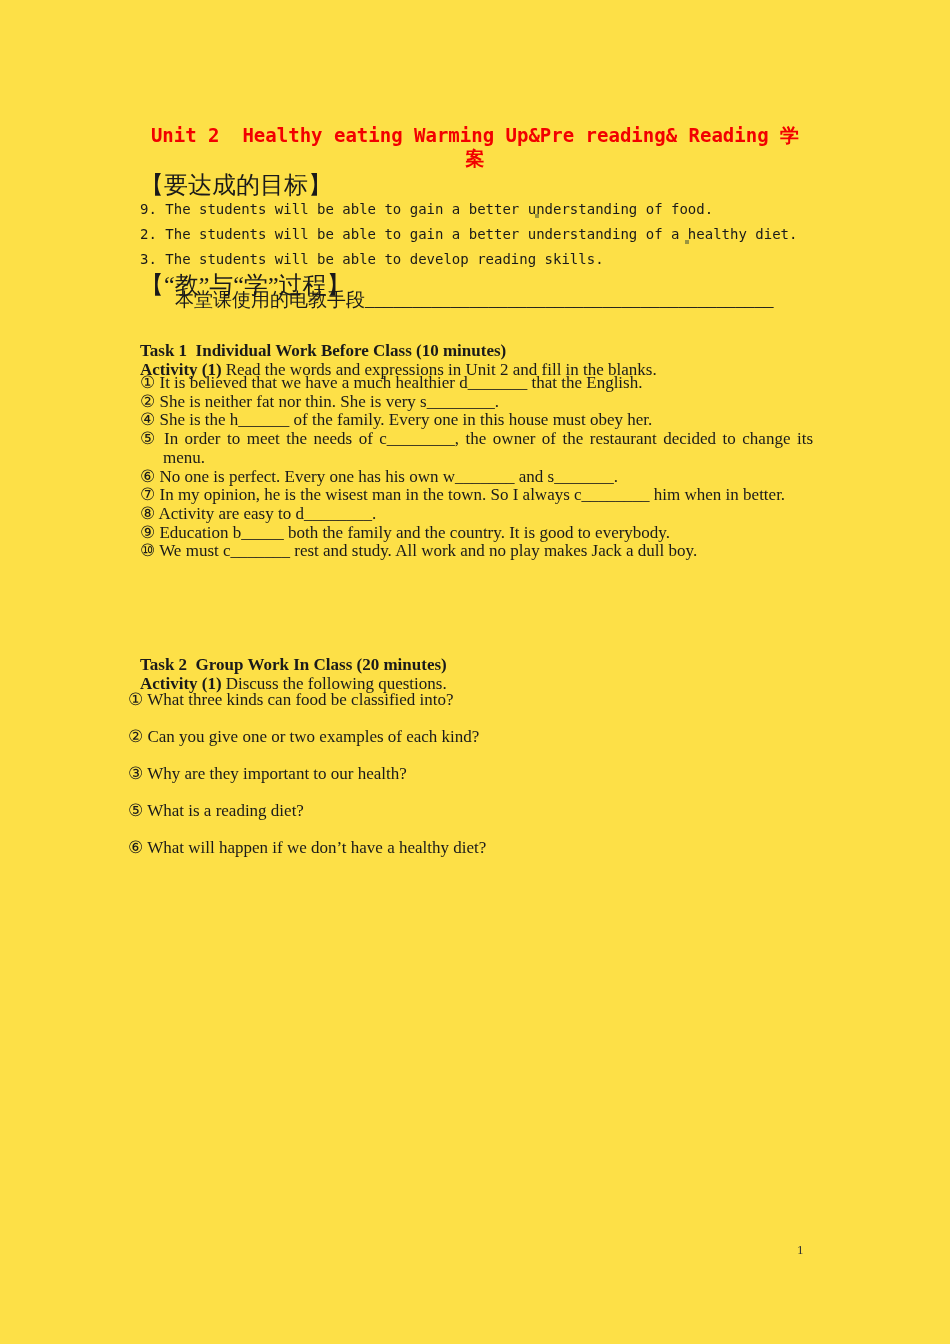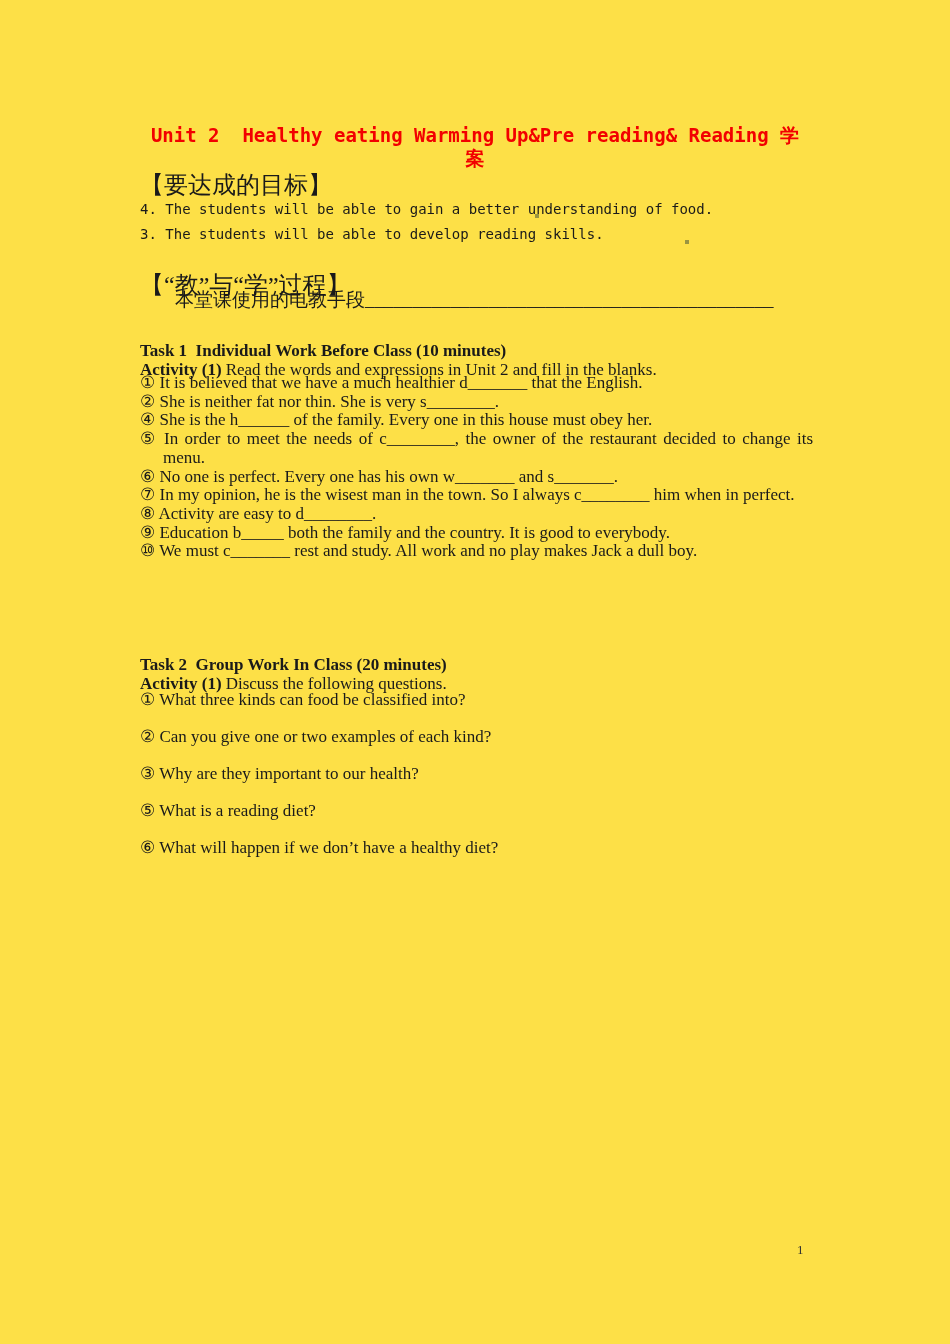--- a/index.html
+++ b/index.html
@@ -87,21 +87,21 @@
     line-height: 18.7px;
     text-align: justify;
   }
   .t1-items .item {
     padding-left: 23px;
     text-indent: -23px;
   }
 
   .t2-questions {
     top: 691px;
-    left: 140px;
+    left: 128px;
     width: 673px;
     font-size: 17px;
     line-height: 18.7px;
   }
   .t2-questions .question {
     padding-left: 23px;
     text-indent: -23px;
     margin-bottom: 18.3px;
   }
 
@@ -127,21 +127,22 @@
 <div class="page">
 
   <div class="abs doc-title">
     <div class="pre">Unit 2  Healthy eating Warming Up&amp;Pre reading&amp; Reading 学</div>
     <div class="pre">案</div>
   </div>
 
   <div class="abs cjk-heading obj-heading pre">【要达成的目标】</div>
 
   <div class="abs goals">
-    <div class="pre">4. The students will be able to gain a better understanding of food.</div>
+    <div class="pre">9. The students will be able to gain a better understanding of food.</div>
+    <div class="pre">2. The students will be able to gain a better understanding of a healthy diet.</div>
     <div class="pre">3. The students will be able to develop reading skills.</div>
   </div>
 
   <div class="abs cjk-heading proc-heading pre">【“教”与“学”过程】</div>
 
   <div class="abs proc-line">
     <span class="pre">本堂课使用的电教手段</span><span class="blank pre">___________________________________________</span>
   </div>
 
   <div class="abs task-heading t1-heading pre">Task 1  Individual Work Before Class (10 minutes)</div>
@@ -149,21 +150,21 @@
   <div class="abs activity-line t1-activity">
     <span class="bold pre">Activity (1)</span><span class="pre">Read the words and expressions in Unit 2 and fill in the blanks.</span>
   </div>
 
   <div class="abs t1-items">
     <div class="item pre">① It is believed that we have a much healthier d_______ that the English.</div>
     <div class="item pre">② She is neither fat nor thin. She is very s________.</div>
     <div class="item pre">④ She is the h______ of the family. Every one in this house must obey her.</div>
     <div class="item pre">⑤ In order to meet the needs of c________, the owner of the restaurant decided to change its menu.</div>
     <div class="item pre">⑥ No one is perfect. Every one has his own w_______ and s_______.</div>
-    <div class="item pre">⑦ In my opinion, he is the wisest man in the town. So I always c________ him when in perfect.</div>
+    <div class="item pre">⑦ In my opinion, he is the wisest man in the town. So I always c________ him when in better.</div>
     <div class="item pre">⑧ Activity are easy to d________.</div>
     <div class="item pre">⑨ Education b_____ both the family and the country. It is good to everybody.</div>
     <div class="item pre">⑩ We must c_______ rest and study. All work and no play makes Jack a dull boy.</div>
   </div>
 
   <div class="abs task-heading t2-heading pre">Task 2  Group Work In Class (20 minutes)</div>
 
   <div class="abs activity-line t2-activity">
     <span class="bold pre">Activity (1)</span><span class="pre">Discuss the following questions.</span>
   </div>

